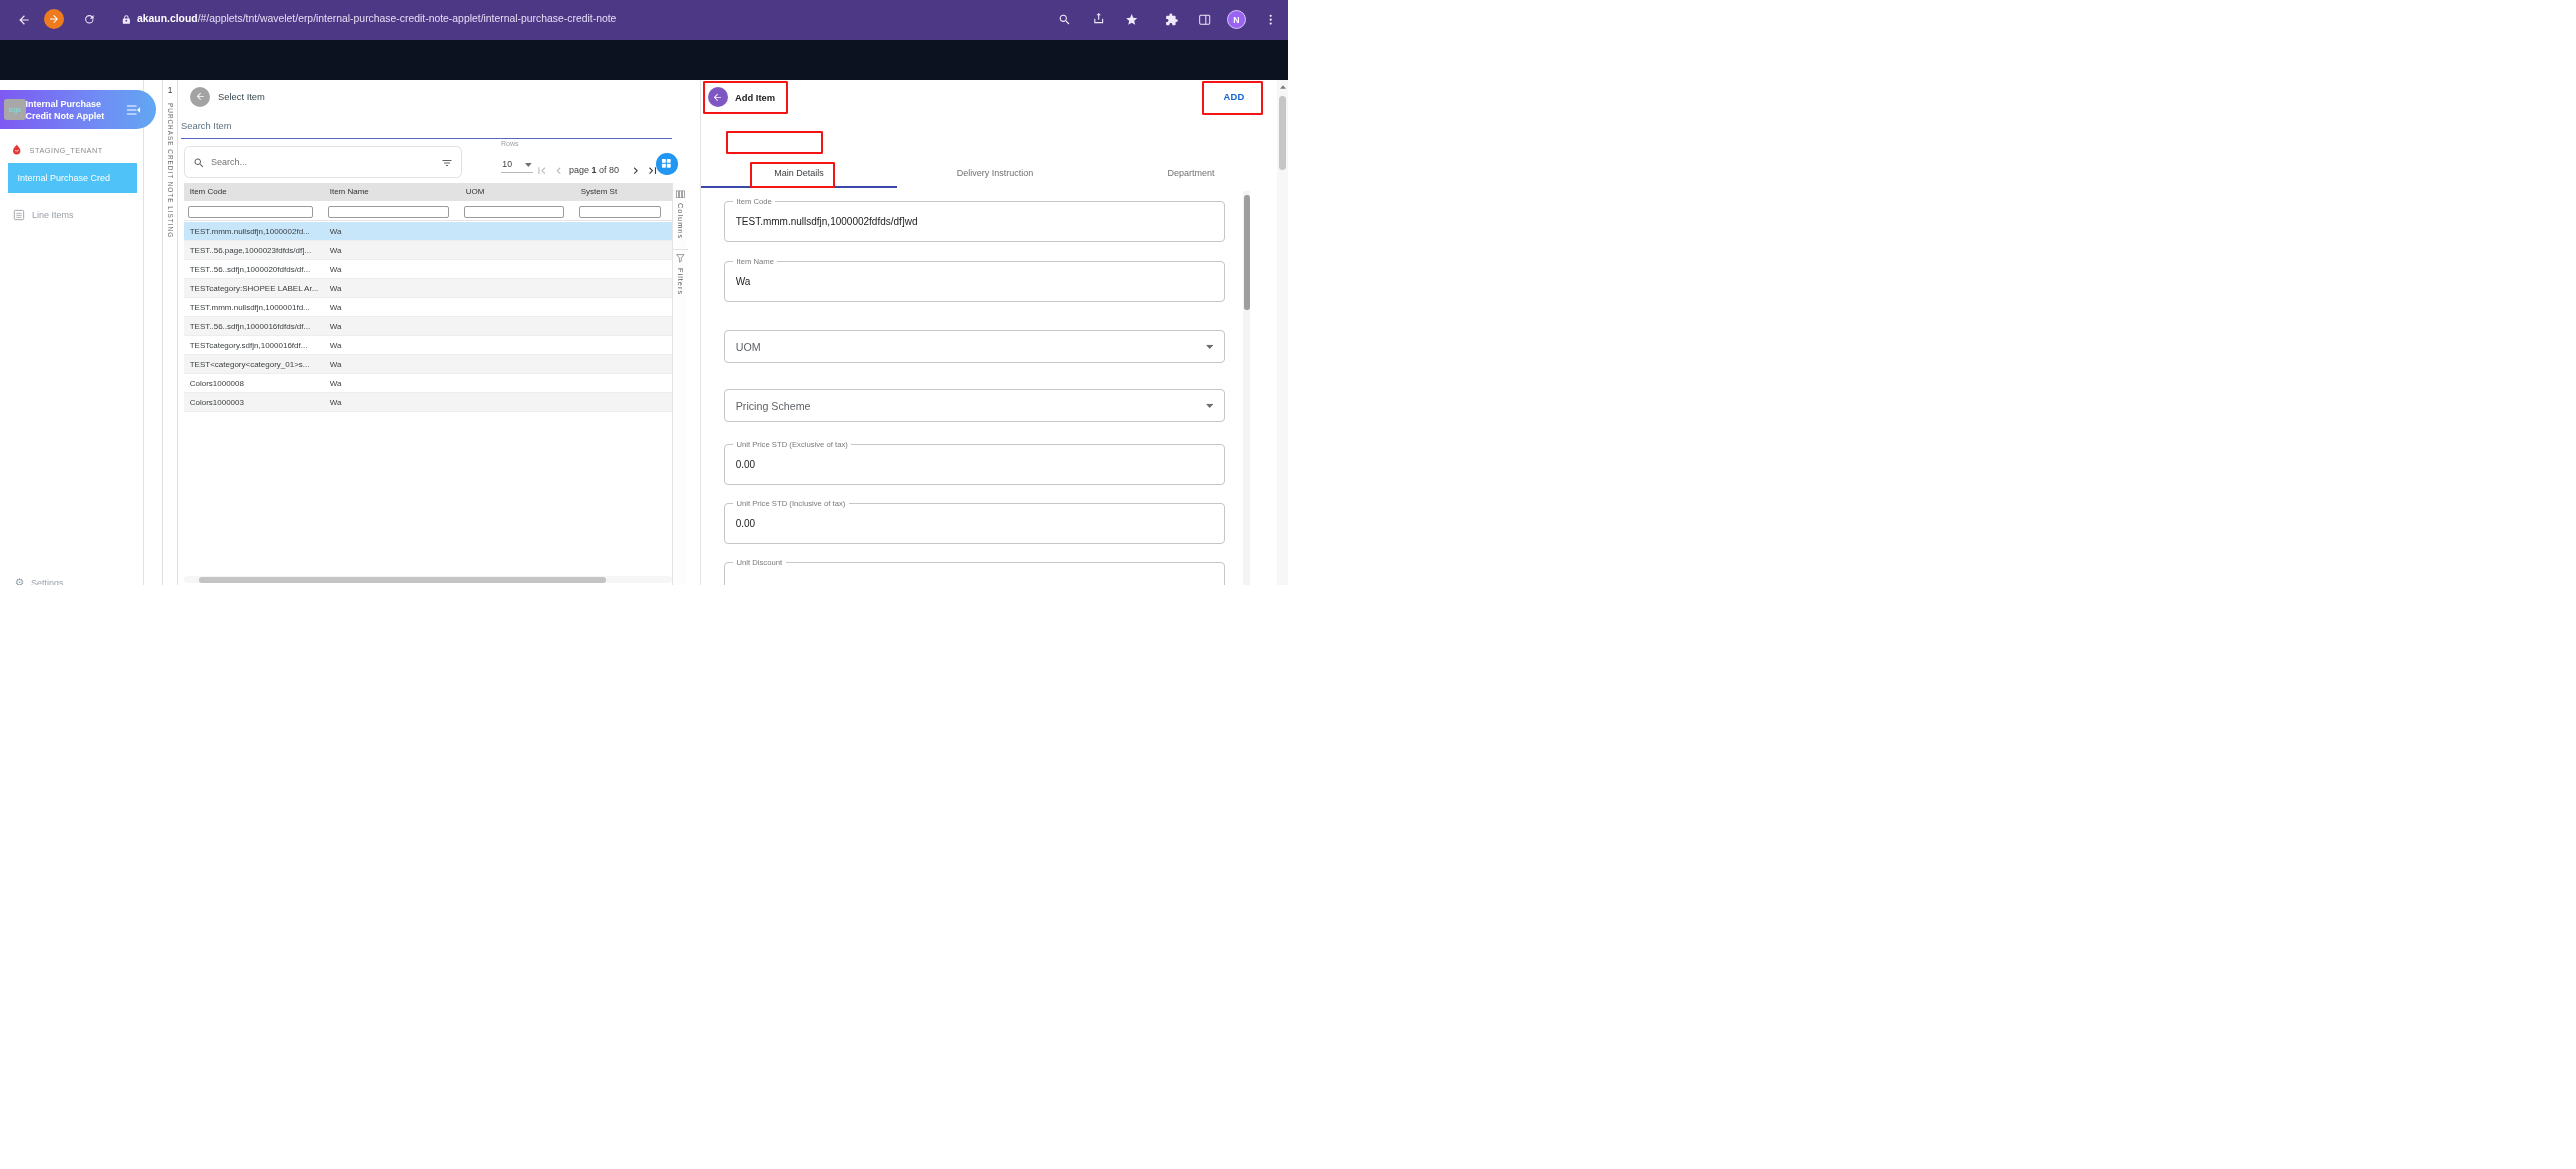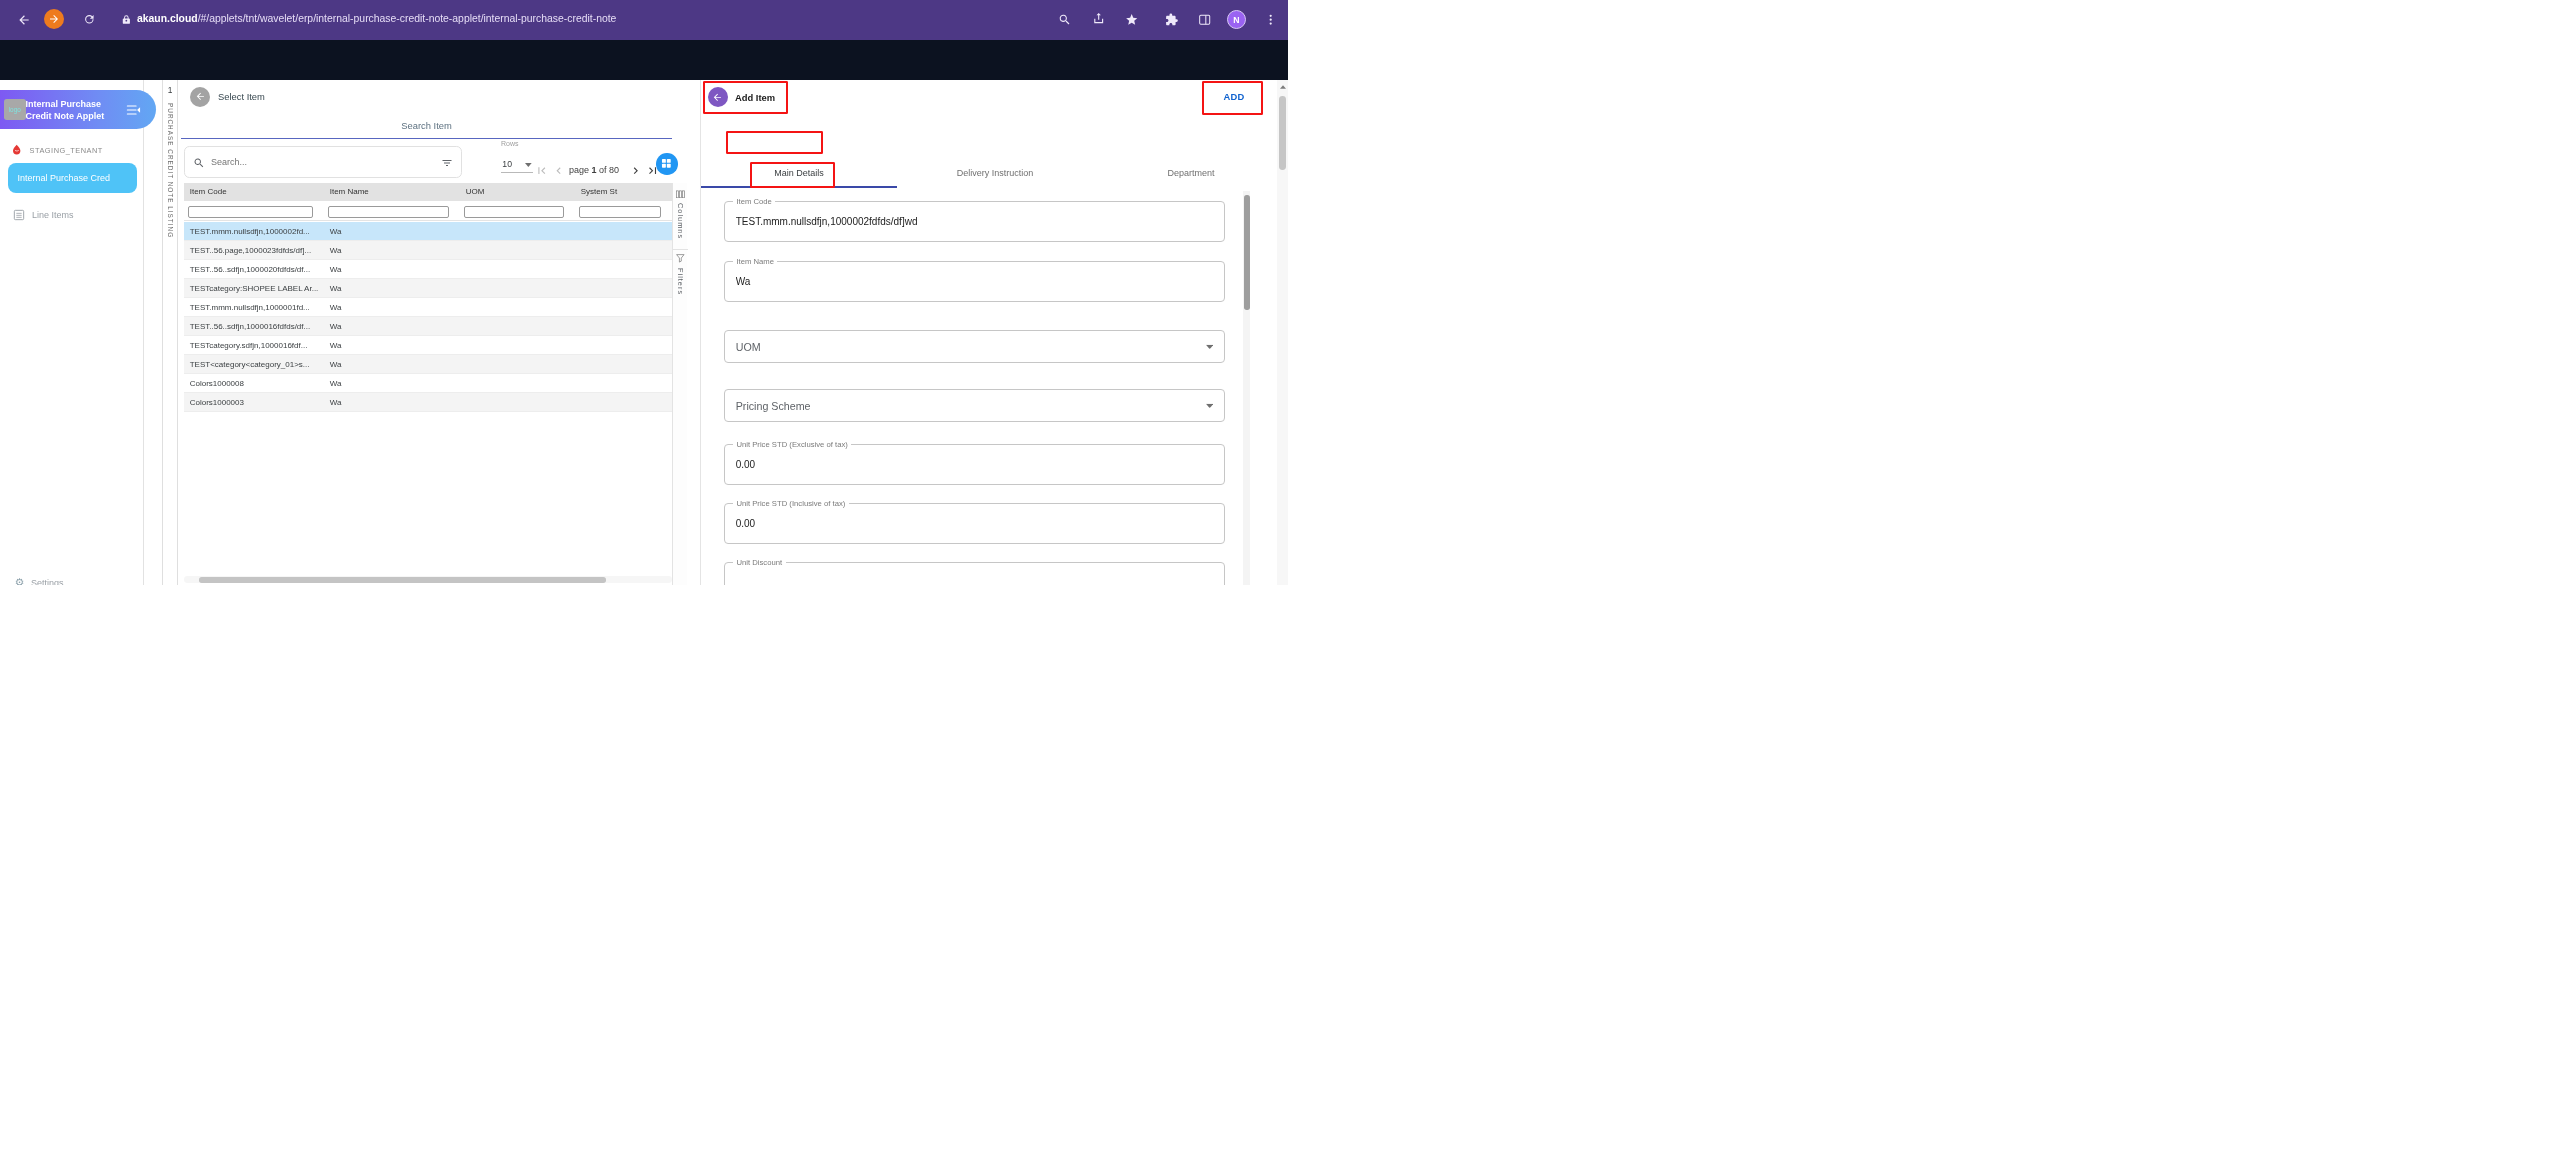--- a/index.html
+++ b/index.html
@@ -136,21 +136,21 @@
     <div class="abs" style="left:0;top:62px;width:144px;height:20px">
       <div class="abs" style="left:10.7px;top:2px">
         <svg width="11.4" height="11.4" viewBox="0 0 17 17">
             <path d="M8.5 1C5 4.4 3 7.3 3 10.2a5.5 5.5 0 0 0 11 0C14 7.3 12 4.4 8.5 1z" fill="#e53935"></path>
             <path d="M6 9.5c1.8 1.2 3.8 1.2 5.5 0" stroke="#fff" stroke-width="1.1" fill="none"></path>
           </svg>
       </div>
       <div class="abs" style="left:29.5px;top:4px;font-size:7.4px;color:#8a8a8a;letter-spacing:0.5px">STAGING_TENANT</div>
     </div>
 
-    <div class="abs" style="left:8px;top:83px;width:129px;height:29.5px;background:#4fc3f7;border-radius:8px;display:flex;align-items:center;overflow:hidden">
+    <div class="abs" style="left:8px;top:83px;width:129px;height:29.5px;background:#4fc3f7;border-radius:0;display:flex;align-items:center;overflow:hidden">
       <span style="margin-left:9.4px;font-size:9px;color:#fff;white-space:nowrap">Internal Purchase Cred</span>
     </div>
 
     <div class="abs" style="left:0;top:125px;width:144px;height:21.5px">
       <div class="abs" style="left:13.4px;top:4px">
         <svg width="12" height="12" viewBox="0 0 18 18">
             <rect x="2" y="2" width="14" height="14" rx="1.5" fill="none" stroke="#9aa0a6" stroke-width="1.4"></rect>
             <path d="M5 6.5h8M5 9.5h8M5 12.5h8" stroke="#9aa0a6" stroke-width="1.2"></path>
           </svg>
       </div>
@@ -174,21 +174,21 @@
 
   <div class="abs" style="left:181px;top:80px;width:506px;height:505px;background:#fff">
 
     <div class="circle-btn" style="left:9.4px;top:6.7px;background:#a3a3a3">
       <svg width="10.7" height="10.7" viewBox="0 0 24 24">
           <path d="M20 11H7.8l5.6-5.6L12 4l-8 8 8 8 1.4-1.4L7.8 13H20z" fill="#fff"></path>
         </svg>
     </div>
     <div class="abs" style="left:37px;top:11.4px;font-size:9.4px;color:#37474f">Select Item</div>
 
-    <div class="abs" style="left:0;top:40px;width:491px;text-align:center;font-size:9.4px;color:#5d7180">Search Item</div>
+    <div class="abs" style="left:0;top:40px;width:491px;text-align:left;font-size:9.4px;color:#5d7180">Search Item</div>
     <div class="abs" style="left:0;top:58px;width:491px;height:1.3px;background:#5866c0"></div>
 
     <div class="abs" style="left:3.4px;top:66px;width:278px;height:32px;border:0.7px solid #e1e1e1;border-radius:5.4px;background:#fff">
       <div class="abs" style="left:8px;top:10px">
         <svg width="12" height="12" viewBox="0 0 24 24">
             <path d="M15.5 14h-.79l-.28-.27a6.5 6.5 0 1 0-.7.7l.27.28v.79l5 4.99L20.49 19zm-6 0A4.5 4.5 0 1 1 14 9.5 4.5 4.5 0 0 1 9.5 14z" fill="#5f6368"></path>
           </svg>
       </div>
       <input style="position: absolute; left: 25.5px; top: 0.7px; width: 221px; height: 29.5px; border: 0px; outline: 0px; font-family: inherit; font-size: 9px; color: rgb(68, 68, 68);" placeholder="Search...">
       <div class="abs" style="left:256px;top:10px">

